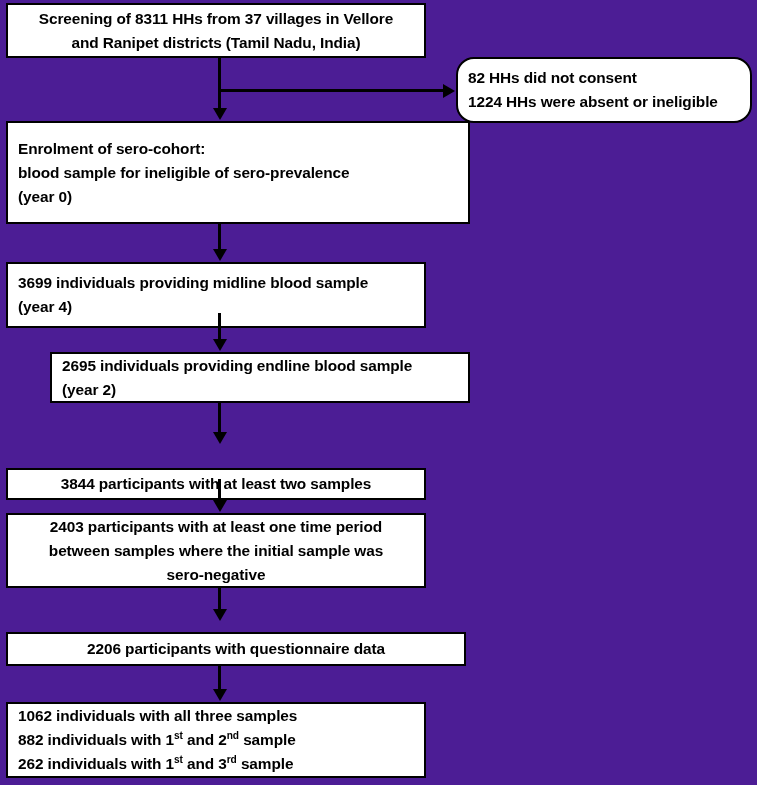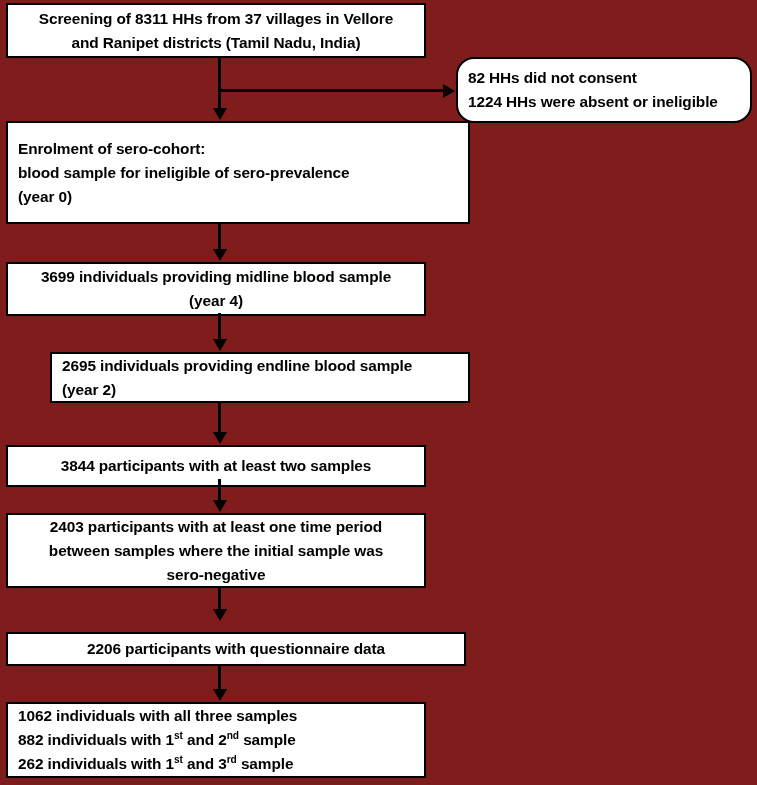--- a/index.html
+++ b/index.html
@@ -8,21 +8,21 @@
     background: #ffffff;
   }
   body {
     font-family: "Liberation Sans", "DejaVu Sans", sans-serif;
     color: #000000;
   }
   #flow-root {
     position: relative;
     width: 757px;
     height: 785px;
-    background: #7f1d1d;
+    background: #4c1d95;
     overflow: hidden;
   }
   .node {
     position: absolute;
     box-sizing: border-box;
     border: 2.5px solid #000000;
     background: #ffffff;
     display: flex;
     flex-direction: column;
     justify-content: center;
@@ -93,37 +93,37 @@
 
   <div class="node left" style="left:6px; top:121px; width:464px; height:103px;">
     <div class="line">Enrolment of sero-cohort:</div>
     <div class="line">blood sample for ineligible of sero-prevalence</div>
     <div class="line">(year 0)</div>
   </div>
 
   <div class="vline" style="left:218px; top:224px; height:26px;"></div>
   <div class="arrow-down" style="left:212.5px; top:249px;"></div>
 
-  <div class="node left" style="left:6px; top:262px; width:420px; height:54px;align-items:center;">
+  <div class="node left" style="left:6px; top:262px; width:420px; height:66px;">
     <div class="line">3699 individuals providing midline blood sample</div>
     <div class="line">(year 4)</div>
   </div>
 
   <div class="vline" style="left:218px; top:313px; height:27px;"></div>
   <div class="arrow-down" style="left:212.5px; top:339px;"></div>
 
   <div class="node left" style="left:6px; top:352px; width:420px; height:51px;margin-left:44px;">
     <div class="line">2695 individuals providing endline blood sample</div>
     <div class="line">(year 2)</div>
   </div>
 
   <div class="vline" style="left:218px; top:403px; height:31px;"></div>
   <div class="arrow-down" style="left:212.5px; top:432px;"></div>
 
-  <div class="node center" style="left:6px; top:445px; width:420px; height:42px;">
+  <div class="node center" style="left:6px; top:468px; width:420px; height:32px;">
     <div class="line">3844 participants with at least two samples</div>
   </div>
 
   <div class="vline" style="left:218px; top:479px; height:22px;"></div>
   <div class="arrow-down" style="left:212.5px; top:500px;"></div>
 
   <div class="node center" style="left:6px; top:513px; width:420px; height:75px;">
     <div class="line">2403 participants with at least one time period</div>
     <div class="line">between samples where the initial sample was</div>
     <div class="line">sero-negative</div>

